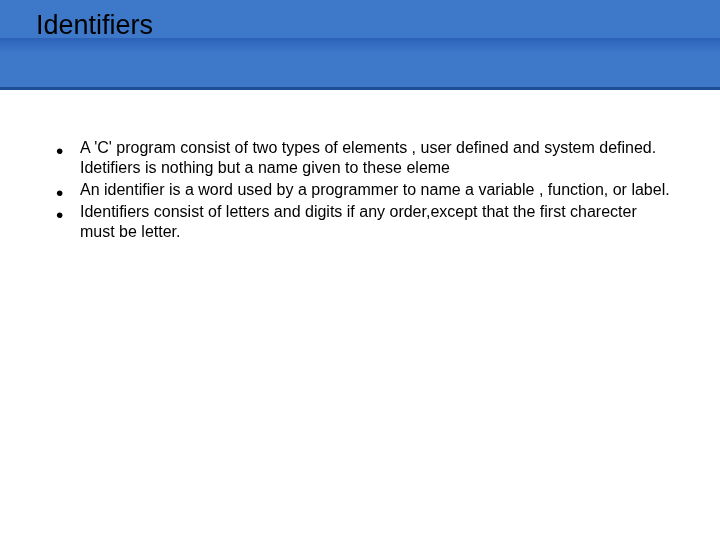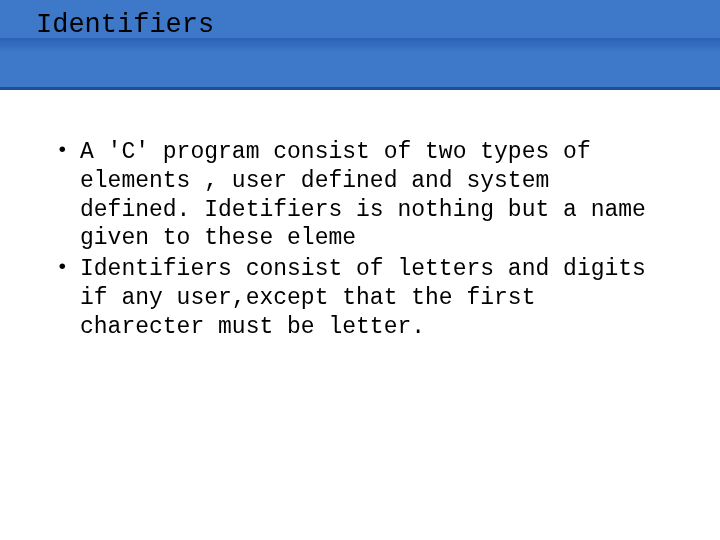--- a/index.html
+++ b/index.html
@@ -1,15 +1,15 @@
 <!DOCTYPE html>
 <html><head>
 <meta charset="utf-8">
 <style>
-  * { margin: 0; padding: 0; box-sizing: border-box; font-family: Liberation Mono, monospace; }
+  * { margin: 0; padding: 0; box-sizing: border-box; }
   html, body { width: 720px; height: 540px; }
   body {
     font-family: Arial, Helvetica, sans-serif;
     background: #ffffff;
     overflow: hidden;
   }
   .slide {
     width: 720px;
     height: 540px;
     position: relative;
@@ -49,21 +49,21 @@
     left: 48px;
     right: 48px;
     color: #000000;
   }
   .body ul {
     list-style: none;
   }
   .body li {
     position: relative;
     padding-left: 32px;
-    font-size: 23px;
+    font-size: 16px;
     line-height: 1.25;
     margin-bottom: 2px;
   }
   .body li::before {
     content: "•";
     position: absolute;
     left: 8px;
     top: 0;
     font-size: 21px;
     color: #000;
@@ -72,16 +72,17 @@
 </head>
 <body>
 
 <div class="slide">
   <div class="header">
     <div class="title">Identifiers</div>
   </div>
   <div class="body">
     <ul>
       <li>A 'C' program consist of two types of elements , user defined and system defined. Idetifiers is nothing but a name given to these eleme</li>
-      <li>Identifiers consist of letters and digits if any user,except that the first charecter must be letter.</li>
+      <li>An identifier is a word used by a programmer to name a variable , function, or label.</li>
+      <li>Identifiers consist of letters and digits if any order,except that the first charecter must be letter.</li>
     </ul>
   </div>
 </div>
 
 </body></html>

